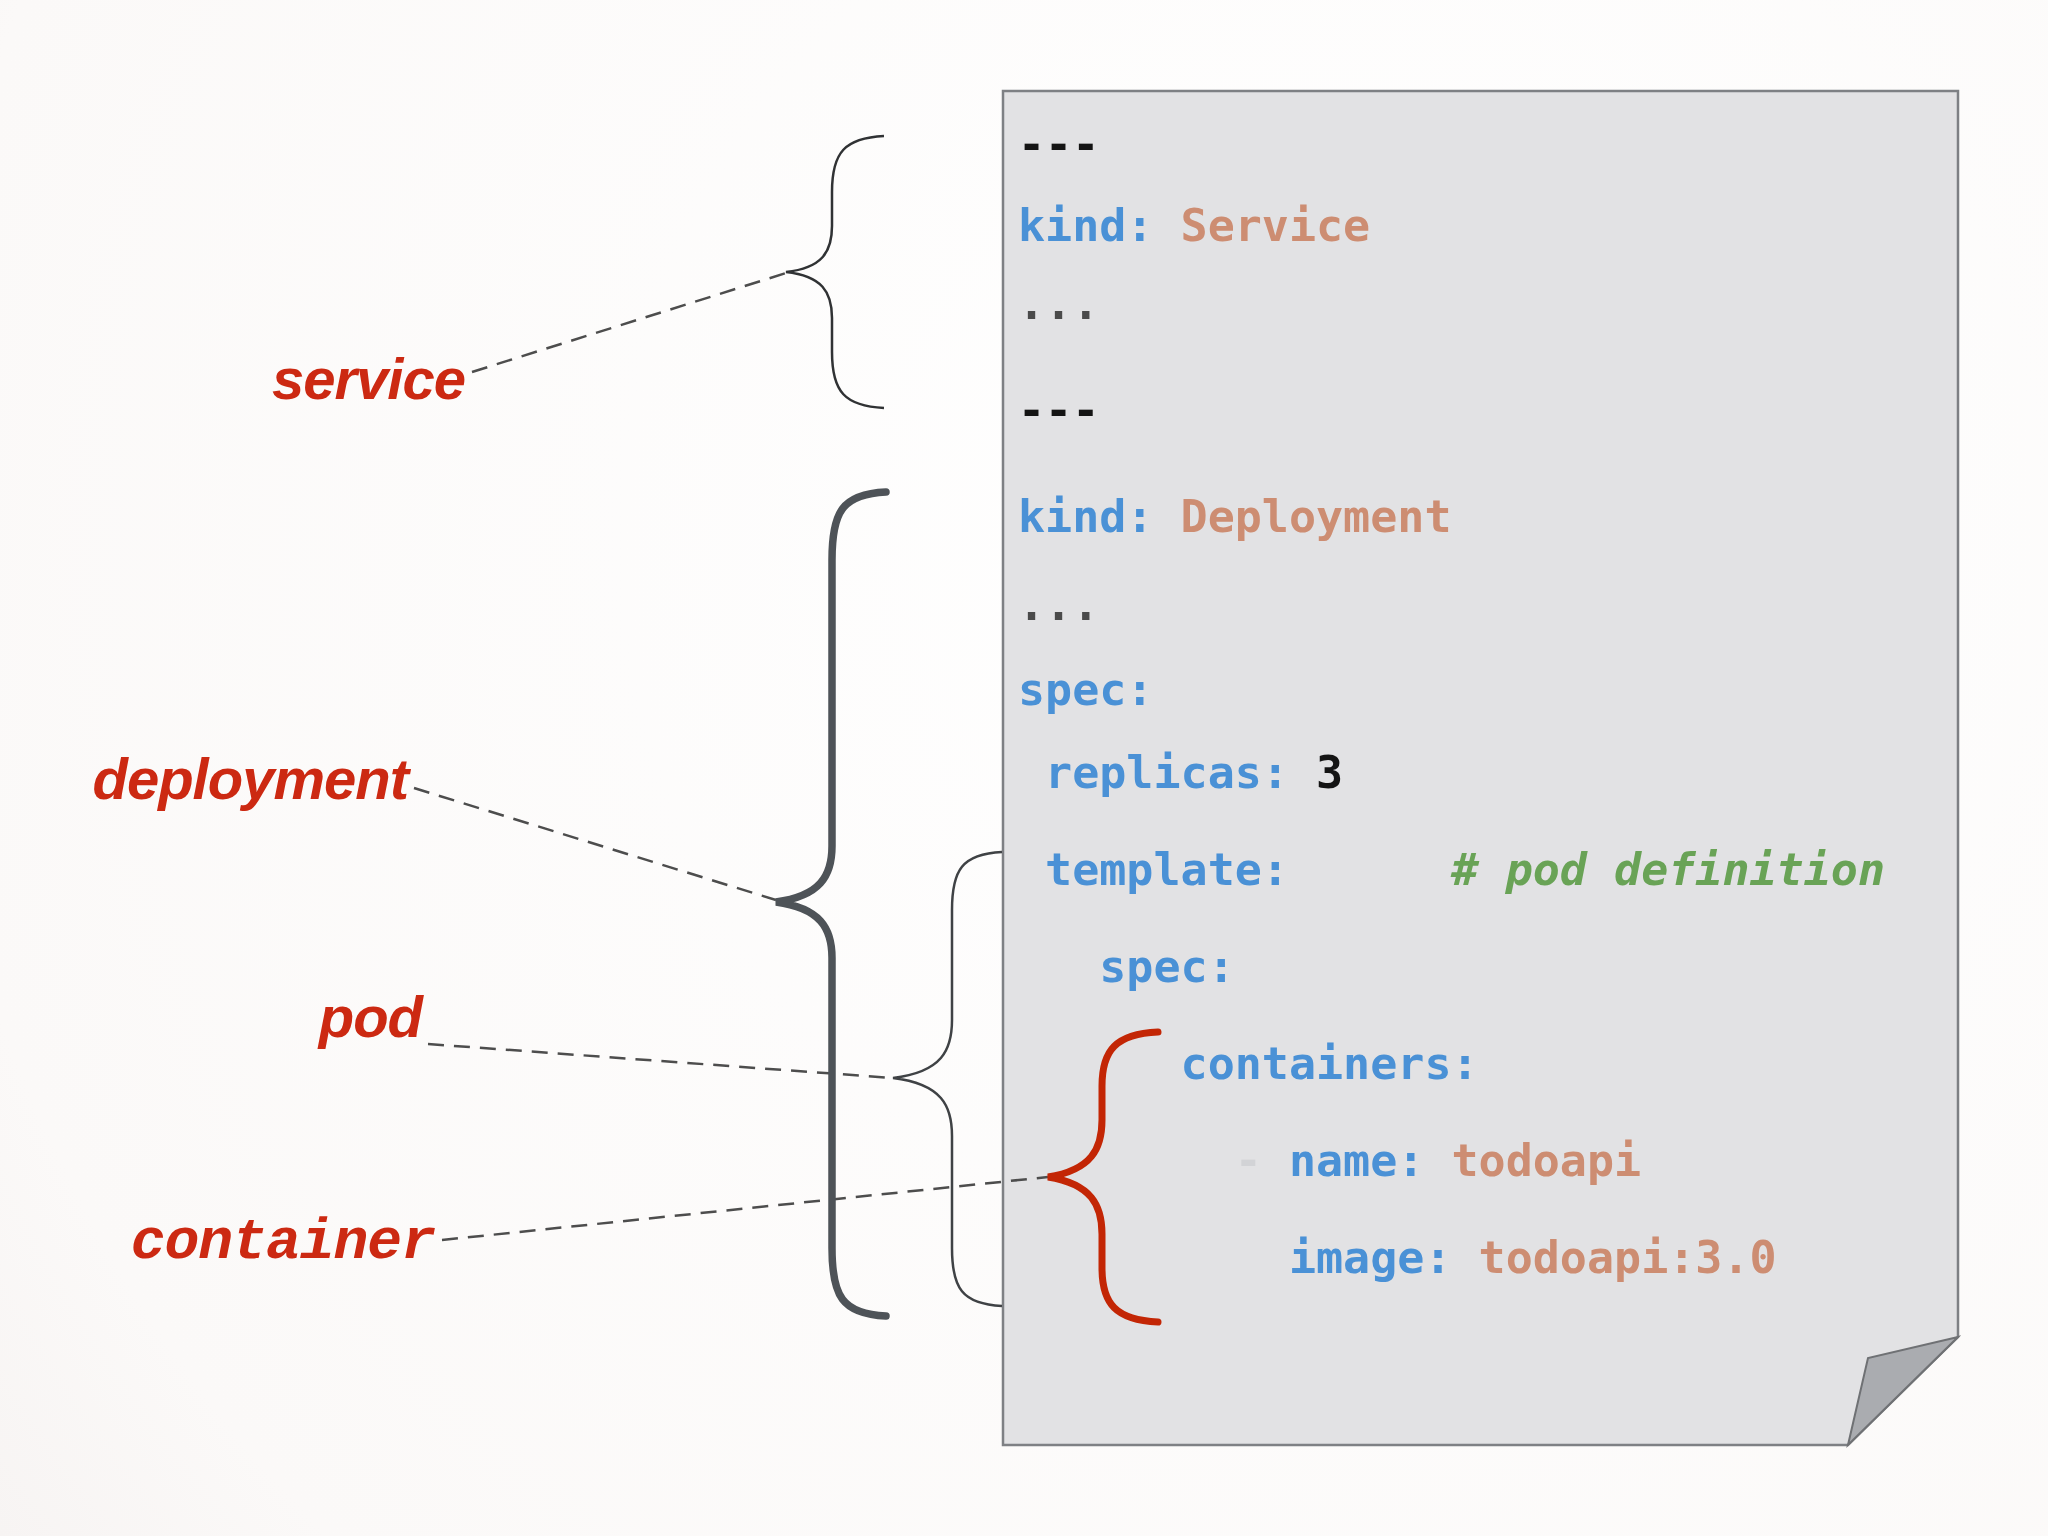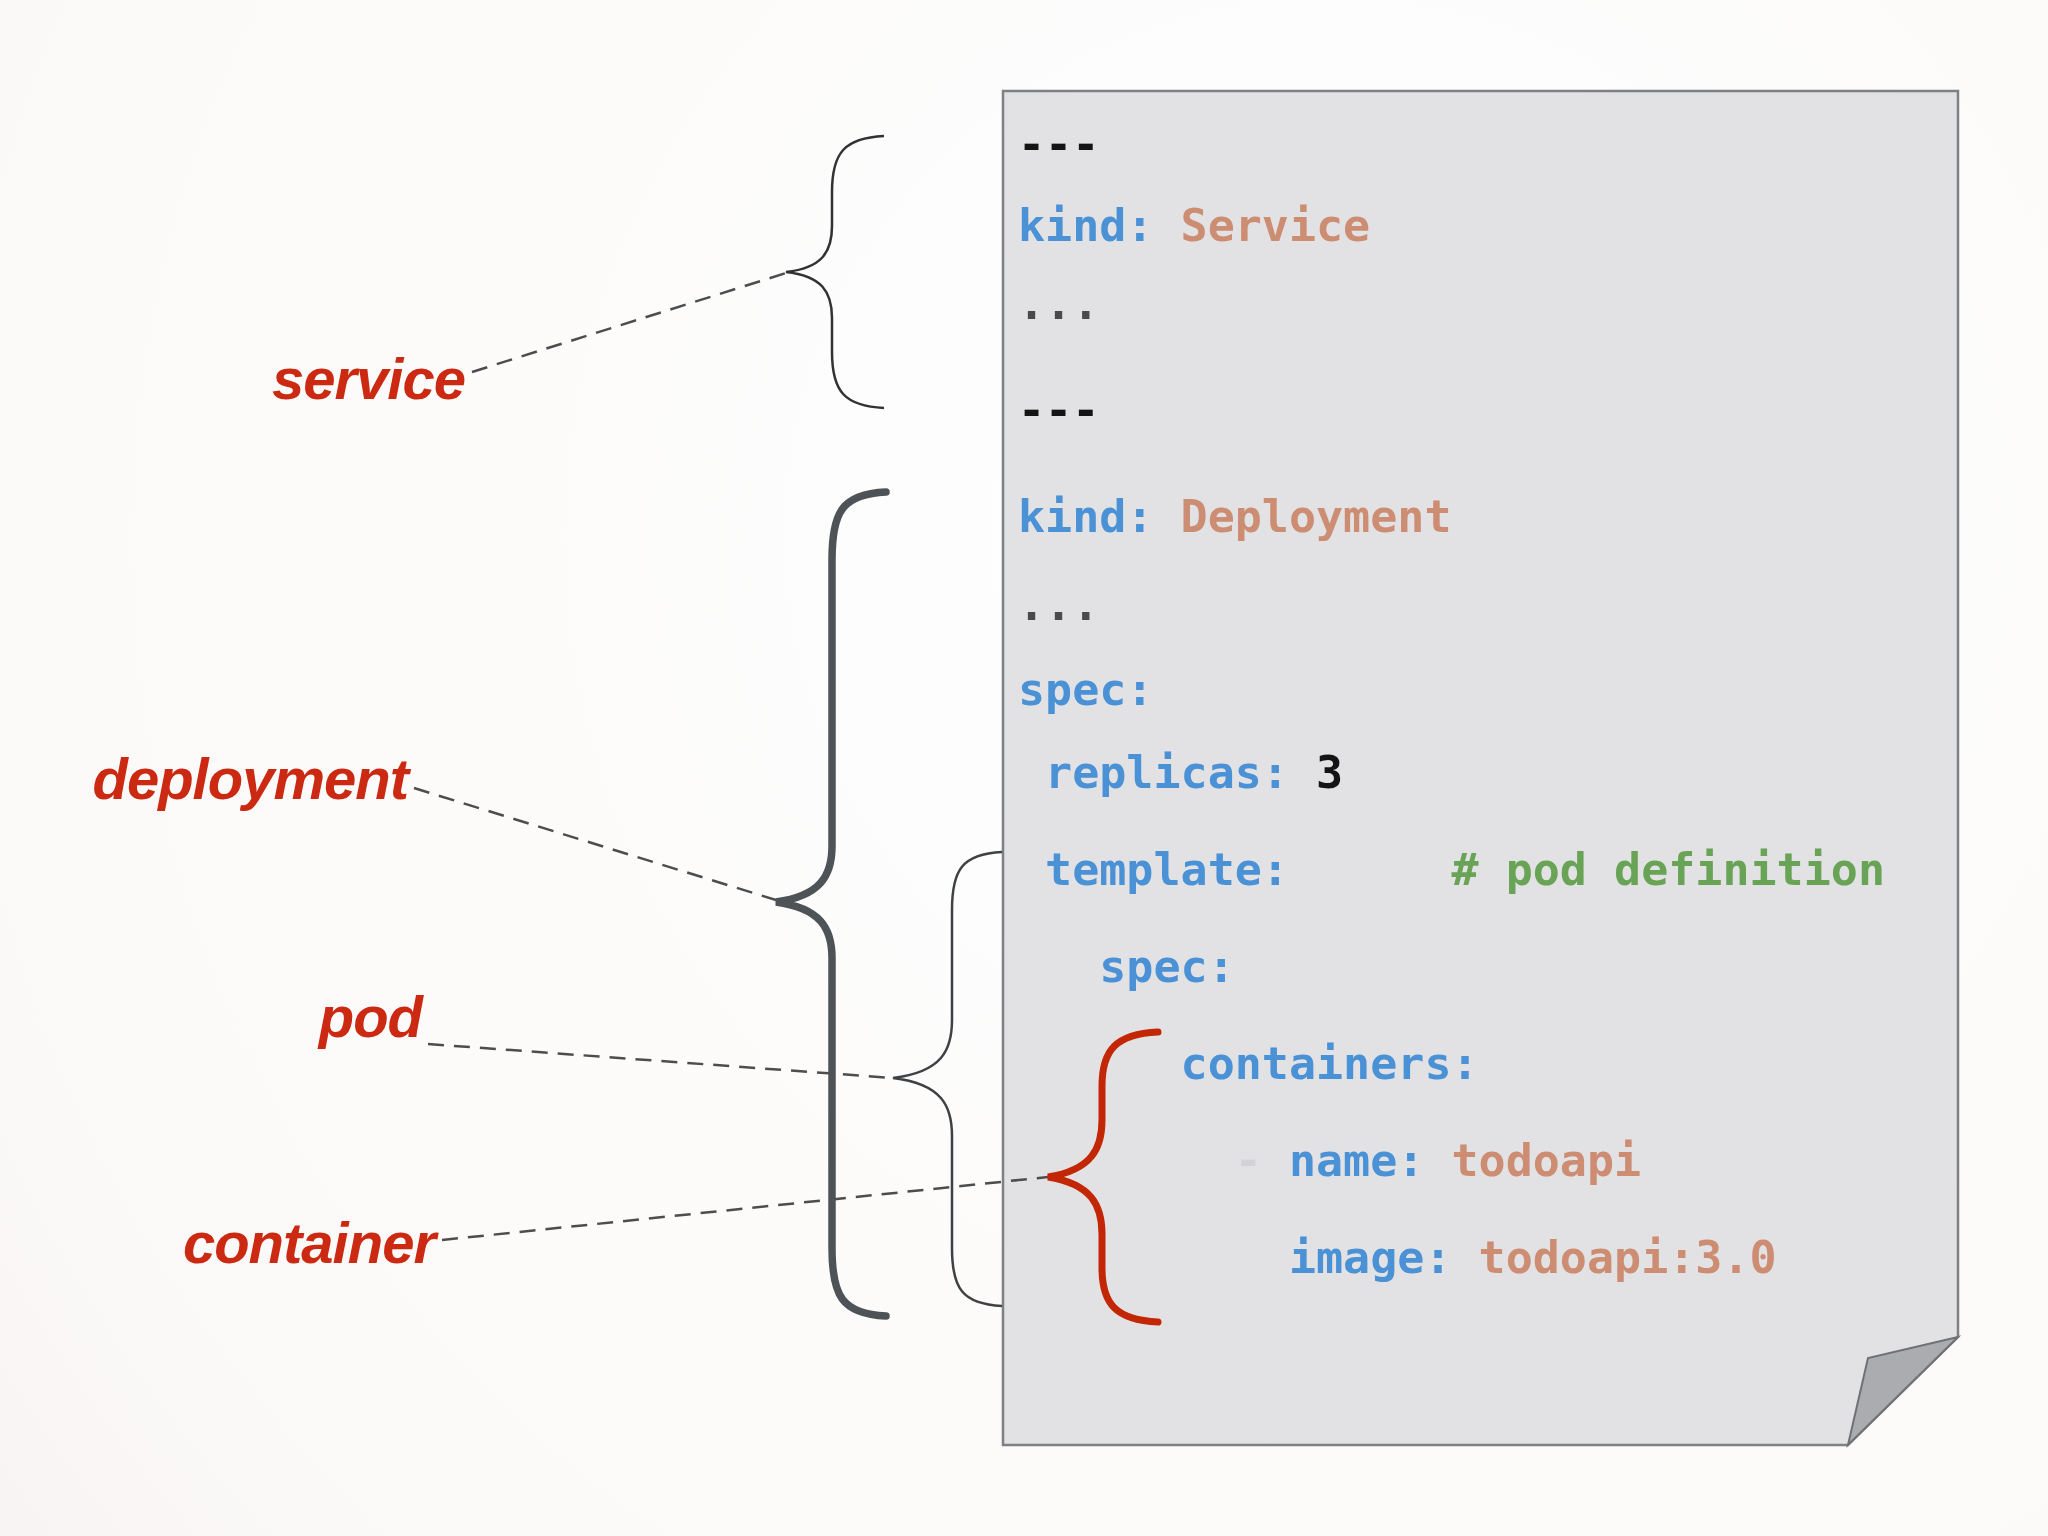--- a/index.html
+++ b/index.html
@@ -32,21 +32,21 @@
   .code-line{display:flex;align-items:center;height:97px;}
   .code-line:nth-child(1){height:88px;}
   .code-line:nth-child(2){height:75px;}
   .code-line:nth-child(3){height:80px;}
   .code-line:nth-child(4){height:135px;}
   .code-line:nth-child(5){height:76px;}
   .code-line:nth-child(6){height:100px;}
   .code-line:nth-child(7){height:70px;}
   .seg-key{color:var(--key_blue,#4a91d6);}
   .seg-value{color:var(--value_salmon,#cd8d72);}
-  .seg-comment{color:var(--comment_green,#69a356);}
+  .seg-comment{color:var(--comment_green,#69a356);font-style:italic;}
   .seg-plain{color:#141414;}
   .seg-muted{color:#4a4a4a;}
   .seg-dash{color:var(--dash_gray,#d2d3d6);}
 </style>
 </head>
 <body>
 
 <div class="stage">
 
   <svg class="layer" viewBox="0 0 2048 1536">
@@ -70,17 +70,17 @@
     <path d="M 1002 852 C 962 854 952 870 952 910 L 952 1020 C 952 1050 942 1072 893 1078
              C 942 1084 952 1106 952 1136 L 952 1248 C 952 1288 962 1304 1002 1306" fill="none" stroke="#3f4245" stroke-width="2.5"></path>
 
     <path d="M 1158 1032 C 1116 1034 1102 1050 1102 1086 L 1102 1120 C 1102 1148 1092 1170 1048 1177
              C 1092 1184 1102 1206 1102 1234 L 1102 1268 C 1102 1304 1116 1320 1158 1322" fill="none" stroke="#c32605" stroke-width="7" stroke-linecap="round"></path>
   </svg>
 
   <div class="anno r" style="right:1583px; top:378px;">service</div>
   <div class="anno r" style="right:1640px; top:778px;">deployment</div>
   <div class="anno r" style="right:1626px; top:1016px;">pod</div>
-  <div class="anno r" style="right:1613px; top:1242px;">container</div>
+  <div class="anno r" style="right:1613px; top:1242px;font-family:Liberation Mono, monospace;">container</div>
 
   <div class="code" id="code-lines"><div class="code-line"><span class="seg-plain">---</span></div><div class="code-line"><span class="seg-key">kind: </span><span class="seg-value">Service</span></div><div class="code-line"><span class="seg-muted">...</span></div><div class="code-line"><span class="seg-plain">---</span></div><div class="code-line"><span class="seg-key">kind: </span><span class="seg-value">Deployment</span></div><div class="code-line"><span class="seg-muted">...</span></div><div class="code-line"><span class="seg-key">spec:</span></div><div class="code-line"><span class="seg-key"> replicas: </span><span class="seg-plain">3</span></div><div class="code-line"><span class="seg-key"> template:</span><span class="seg-comment">      # pod definition</span></div><div class="code-line"><span class="seg-key">   spec:</span></div><div class="code-line"><span class="seg-key">      containers:</span></div><div class="code-line"><span class="seg-dash">        - </span><span class="seg-key">name: </span><span class="seg-value">todoapi</span></div><div class="code-line"><span class="seg-key">          image: </span><span class="seg-value">todoapi:3.0</span></div></div>
 
 </div>
 
 </body></html>

